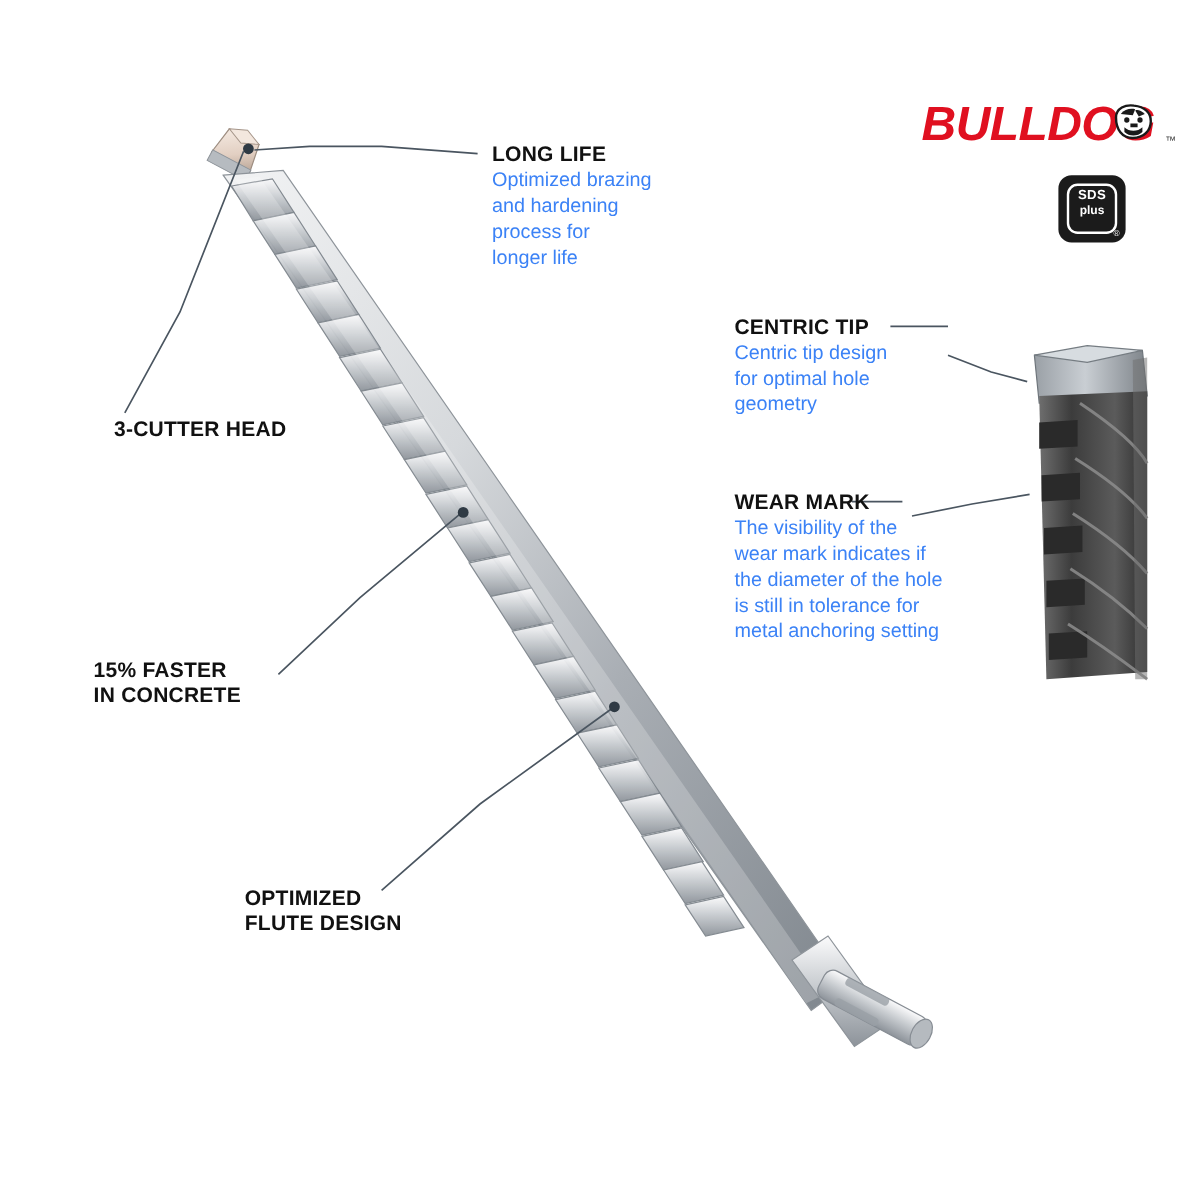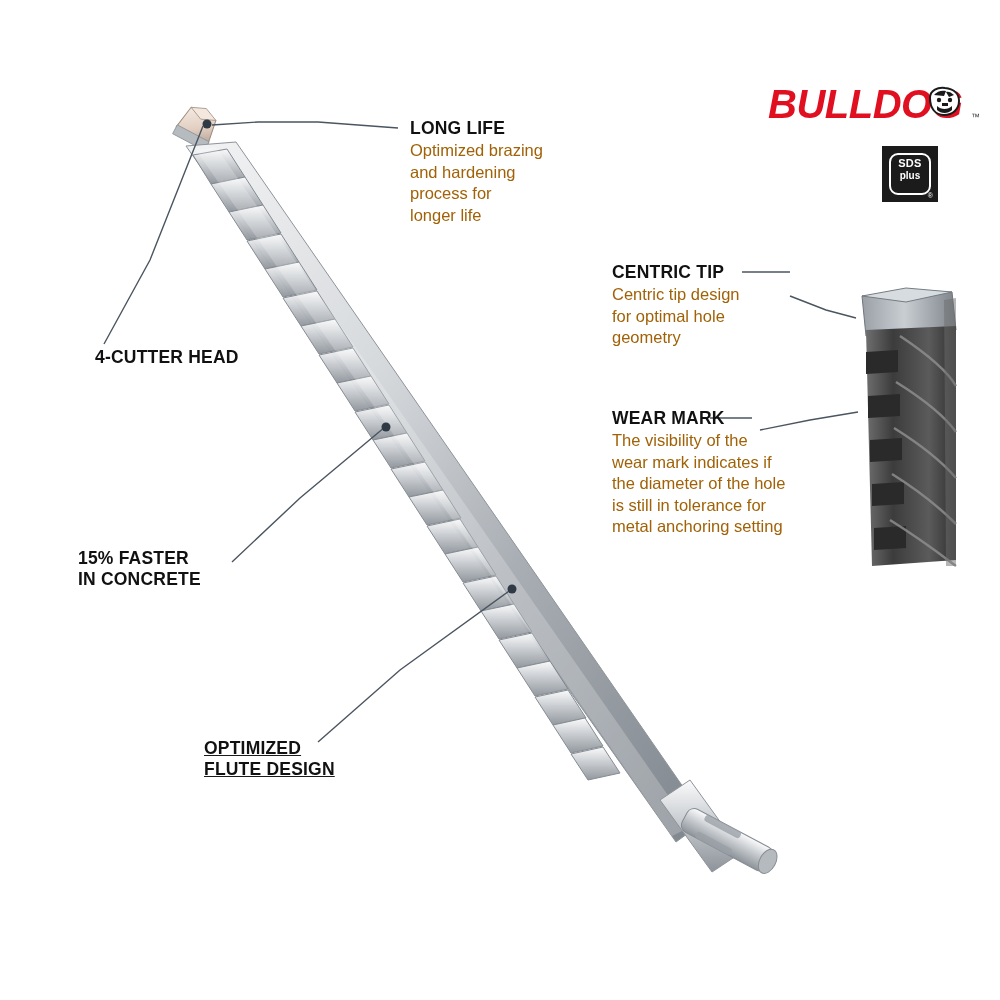--- a/index.html
+++ b/index.html
@@ -36,21 +36,21 @@
     font-size: 17.5px;
     letter-spacing: 0.2px;
     line-height: 21px;
     color: #111111;
     white-space: pre-line;
     margin: 0 0 1px 0;
   }
   .callout .body {
     font-size: 16.5px;
     line-height: 21.5px;
-    color: #a16207;
+    color: #3b82f6;
     white-space: pre-line;
     margin: 0;
   }
   
   #logo {
     position: absolute;
     right: 20px;
     top: 82px;
     width: 212px;
     height: 44px;
@@ -81,21 +81,21 @@
     height: 38px;
   }
   
   #sds-badge {
     position: absolute;
     right: 62px;
     top: 146px;
     width: 56px;
     height: 56px;
     background: #1b1b1b;
-    border-radius: 0;
+    border-radius: 11px;
   }
   #sds-badge .inner {
     position: absolute;
     left: 7px;
     top: 7px;
     right: 7px;
     bottom: 7px;
     border: 2px solid #ffffff;
     border-radius: 9px;
   }
@@ -264,29 +264,29 @@
 
   <div class="callout" style="left:410px; top:118px; width:200px;">
     <div class="title">LONG LIFE</div>
     <div class="body">Optimized brazing
 and hardening
 process for
 longer life</div>
   </div>
 
   <div class="callout" style="left:95px; top:347px; width:230px;">
-    <div class="title">4-CUTTER HEAD</div>
+    <div class="title">3-CUTTER HEAD</div>
   </div>
 
   <div class="callout" style="left:78px; top:548px; width:220px;">
     <div class="title">15% FASTER
 IN CONCRETE</div>
   </div>
 
-  <div class="callout" style="left:204px; top:738px; width:210px;text-decoration:underline;">
+  <div class="callout" style="left:204px; top:738px; width:210px;">
     <div class="title">OPTIMIZED
 FLUTE DESIGN</div>
   </div>
 
   <div class="callout" style="left:612px; top:408px; width:230px;">
     <div class="title">WEAR MARK</div>
     <div class="body">The visibility of the
 wear mark indicates if
 the diameter of the hole
 is still in tolerance for

